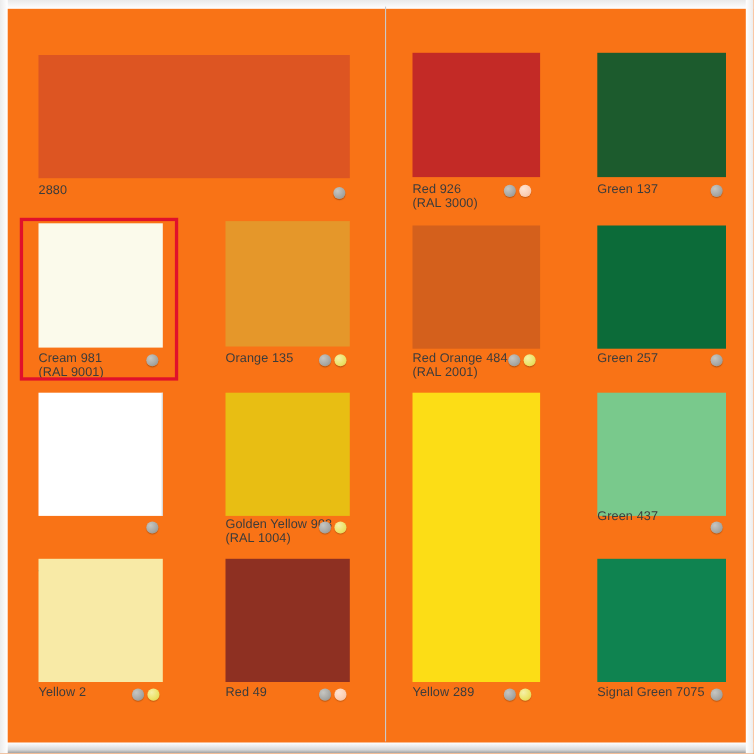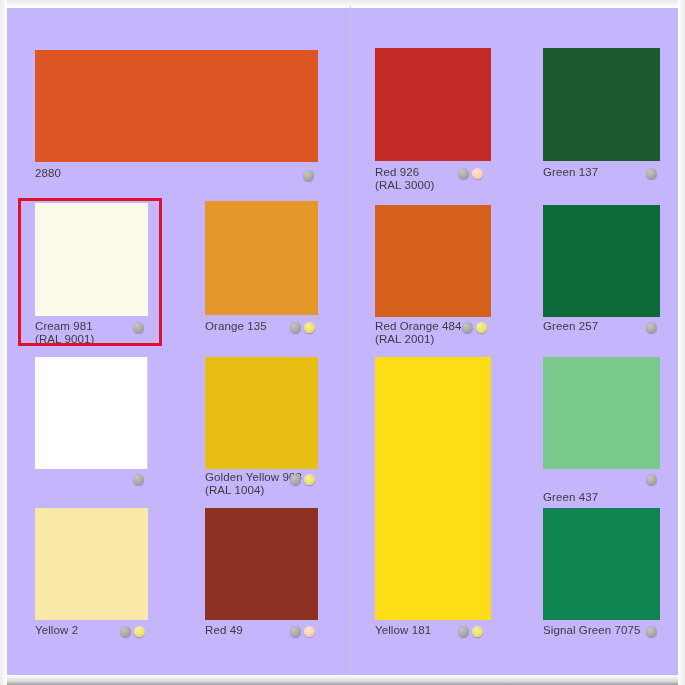--- a/index.html
+++ b/index.html
@@ -4,21 +4,21 @@
 <style>
   html, body {
     margin: 0;
     padding: 0;
     background: #ffffff;
   }
   #page {
     position: relative;
     width: 685px;
     height: 685px;
-    background: #c4b5fd;
+    background: #f97316;
     font-family: "Liberation Sans", "DejaVu Sans", sans-serif;
     overflow: hidden;
   }
 
   
   .page-edge-top {
     position: absolute;
     left: 0; top: 0; width: 685px; height: 8px;
     background: linear-gradient(to bottom, #e9e9e9 0%, #ffffff 100%);
   }
@@ -198,29 +198,29 @@
       </div>
       <div class="cell" style="left: 0px; top: 0px; width: 685px; height: 685px; pointer-events: none;">
         <div class="chip" style="left: 543px; top: 205px; width: 117px; height: 112px; background: rgb(12, 107, 57); pointer-events: auto;"></div>
         <div class="label" style="left: 543px; top: 320px;"><span>Green 257</span></div>
         <div class="dots" style="left: 646px; top: 322px;">
           <span class="dot dot-grey" title="#a9a9a5"></span>
         </div>
       </div>
       <div class="cell" style="left: 0px; top: 0px; width: 685px; height: 685px; pointer-events: none;">
         <div class="chip" style="left: 375px; top: 357px; width: 116px; height: 263px; background: rgb(252, 221, 22); pointer-events: auto;"></div>
-        <div class="label" style="left: 375px; top: 624px;"><span>Yellow 181</span></div>
+        <div class="label" style="left: 375px; top: 624px;"><span>Yellow 289</span></div>
         <div class="dots" style="left: 458px; top: 626px;">
           <span class="dot dot-grey" title="#a9a9a5"></span>
           <span class="dot dot-yellow" title="#ece36a"></span>
         </div>
       </div>
       <div class="cell" style="left: 0px; top: 0px; width: 685px; height: 685px; pointer-events: none;">
         <div class="chip" style="left: 543px; top: 357px; width: 117px; height: 112px; background: rgb(121, 201, 140); pointer-events: auto;"></div>
-        <div class="label" style="left: 543px; top: 464px; margin-top: 27px;"><span>Green 437</span></div>
+        <div class="label" style="left: 543px; top: 464px;"><span>Green 437</span></div>
         <div class="dots" style="left: 646px; top: 474px;">
           <span class="dot dot-grey" title="#a9a9a5"></span>
         </div>
       </div>
       <div class="cell" style="left: 0px; top: 0px; width: 685px; height: 685px; pointer-events: none;">
         <div class="chip" style="left: 543px; top: 508px; width: 117px; height: 112px; background: rgb(15, 131, 80); pointer-events: auto;"></div>
         <div class="label" style="left: 543px; top: 624px;"><span>Signal Green 7075</span></div>
         <div class="dots" style="left: 646px; top: 626px;">
           <span class="dot dot-grey" title="#a9a9a5"></span>
         </div>

